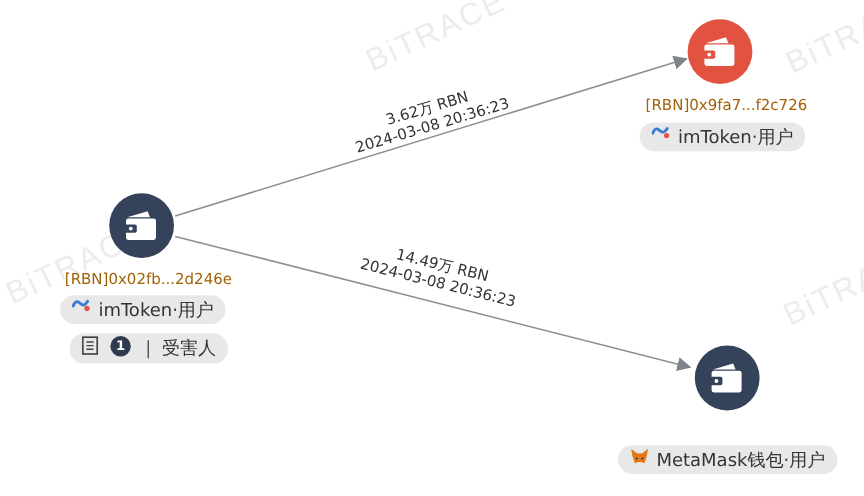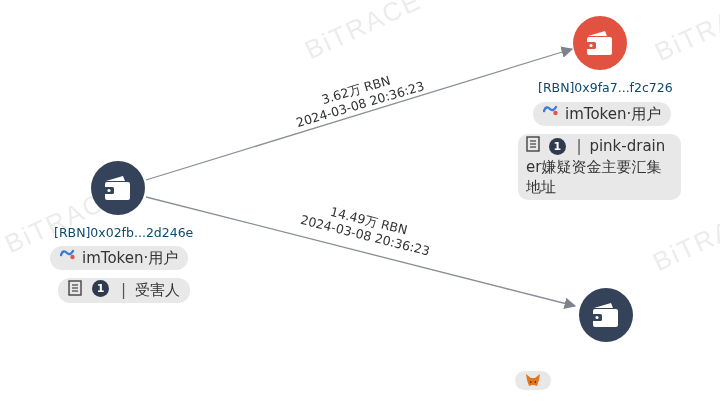--- a/index.html
+++ b/index.html
@@ -37,21 +37,21 @@
     width: 54px; height: 54px;
     border-radius: 50%;
     display: flex; align-items: center; justify-content: center;
     cursor: pointer;
   }
   .node-circle svg { display: block; }
 
   .addr {
     position: absolute;
     font-size: 12.5px;
-    color: #0c4a6e;
+    color: #a16207;
     white-space: nowrap;
   }
 
   .pill {
     position: absolute;
     background: #e8e8e8;
     border-radius: 12px;
     font-size: 15px;
     line-height: 20px;
     color: #333;
@@ -144,42 +144,30 @@
     </svg>
   </div>
   <div class="addr" style="left:538px; top:80px;">[RBN]0x9fa7...f2c726</div>
   <div class="pill" style="left:533px; top:102px;">
     <svg width="16" height="12" viewBox="0 0 16 12">
       <path d="M1 7 Q3 1 7 5 Q10 8 13 3" stroke="#3a7bd5" stroke-width="2.4" fill="none" stroke-linecap="round"></path>
       <circle cx="12.5" cy="9" r="2.2" fill="#e0544b"></circle>
     </svg>
     <span>imToken·用户</span>
   </div>
-  <div class="pill multi" style="left:518px; top:134px; width:163px;">
-    <span class="tag-icon">
-      <svg width="15" height="16" viewBox="0 0 15 16">
-          <rect x="1" y="1" width="12" height="14" fill="none" stroke="#444" stroke-width="1.4"></rect>
-          <line x1="4" y1="5" x2="10" y2="5" stroke="#444" stroke-width="1.2"></line>
-          <line x1="4" y1="8" x2="10" y2="8" stroke="#444" stroke-width="1.2"></line>
-          <line x1="4" y1="11" x2="10" y2="11" stroke="#444" stroke-width="1.2"></line>
-        </svg>
-    </span>
-    <span class="num-badge">1</span>
-    <span class="sep">|</span>
-    <span style="word-break: break-all;">pink-drainer嫌疑资金主要汇集地址</span>
-  </div>
 
   <div class="node-circle" style="left:579px; top:288px; background:#34425a;">
     <svg width="30" height="26" viewBox="0 0 30 26">
       <path d="M3 6 L20 1 L22 6 Z" fill="#fff"></path>
       <rect x="2" y="7" width="25" height="18" rx="2" fill="#fff"></rect>
       <rect x="1" y="12" width="10" height="7" rx="1.5" fill="#34425a"></rect>
       <circle cx="6" cy="15.5" r="1.6" fill="#fff"></circle>
     </svg>
   </div>
   <div class="pill" style="left:515px; top:371px;">
     <svg width="16" height="15" viewBox="0 0 16 15">
       <path d="M1 1 L6 5 L10 5 L15 1 L14 7 L12 13 L9 12 L7 12 L4 13 L2 7 Z" fill="#e2761b"></path>
       <path d="M5 8 L7 9 L5 10 Z M11 8 L9 9 L11 10 Z" fill="#3b2a1e"></path>
     </svg>
+    <span>MetaMask钱包·用户</span>
   </div>
 
 </div>
 
 </body></html>

